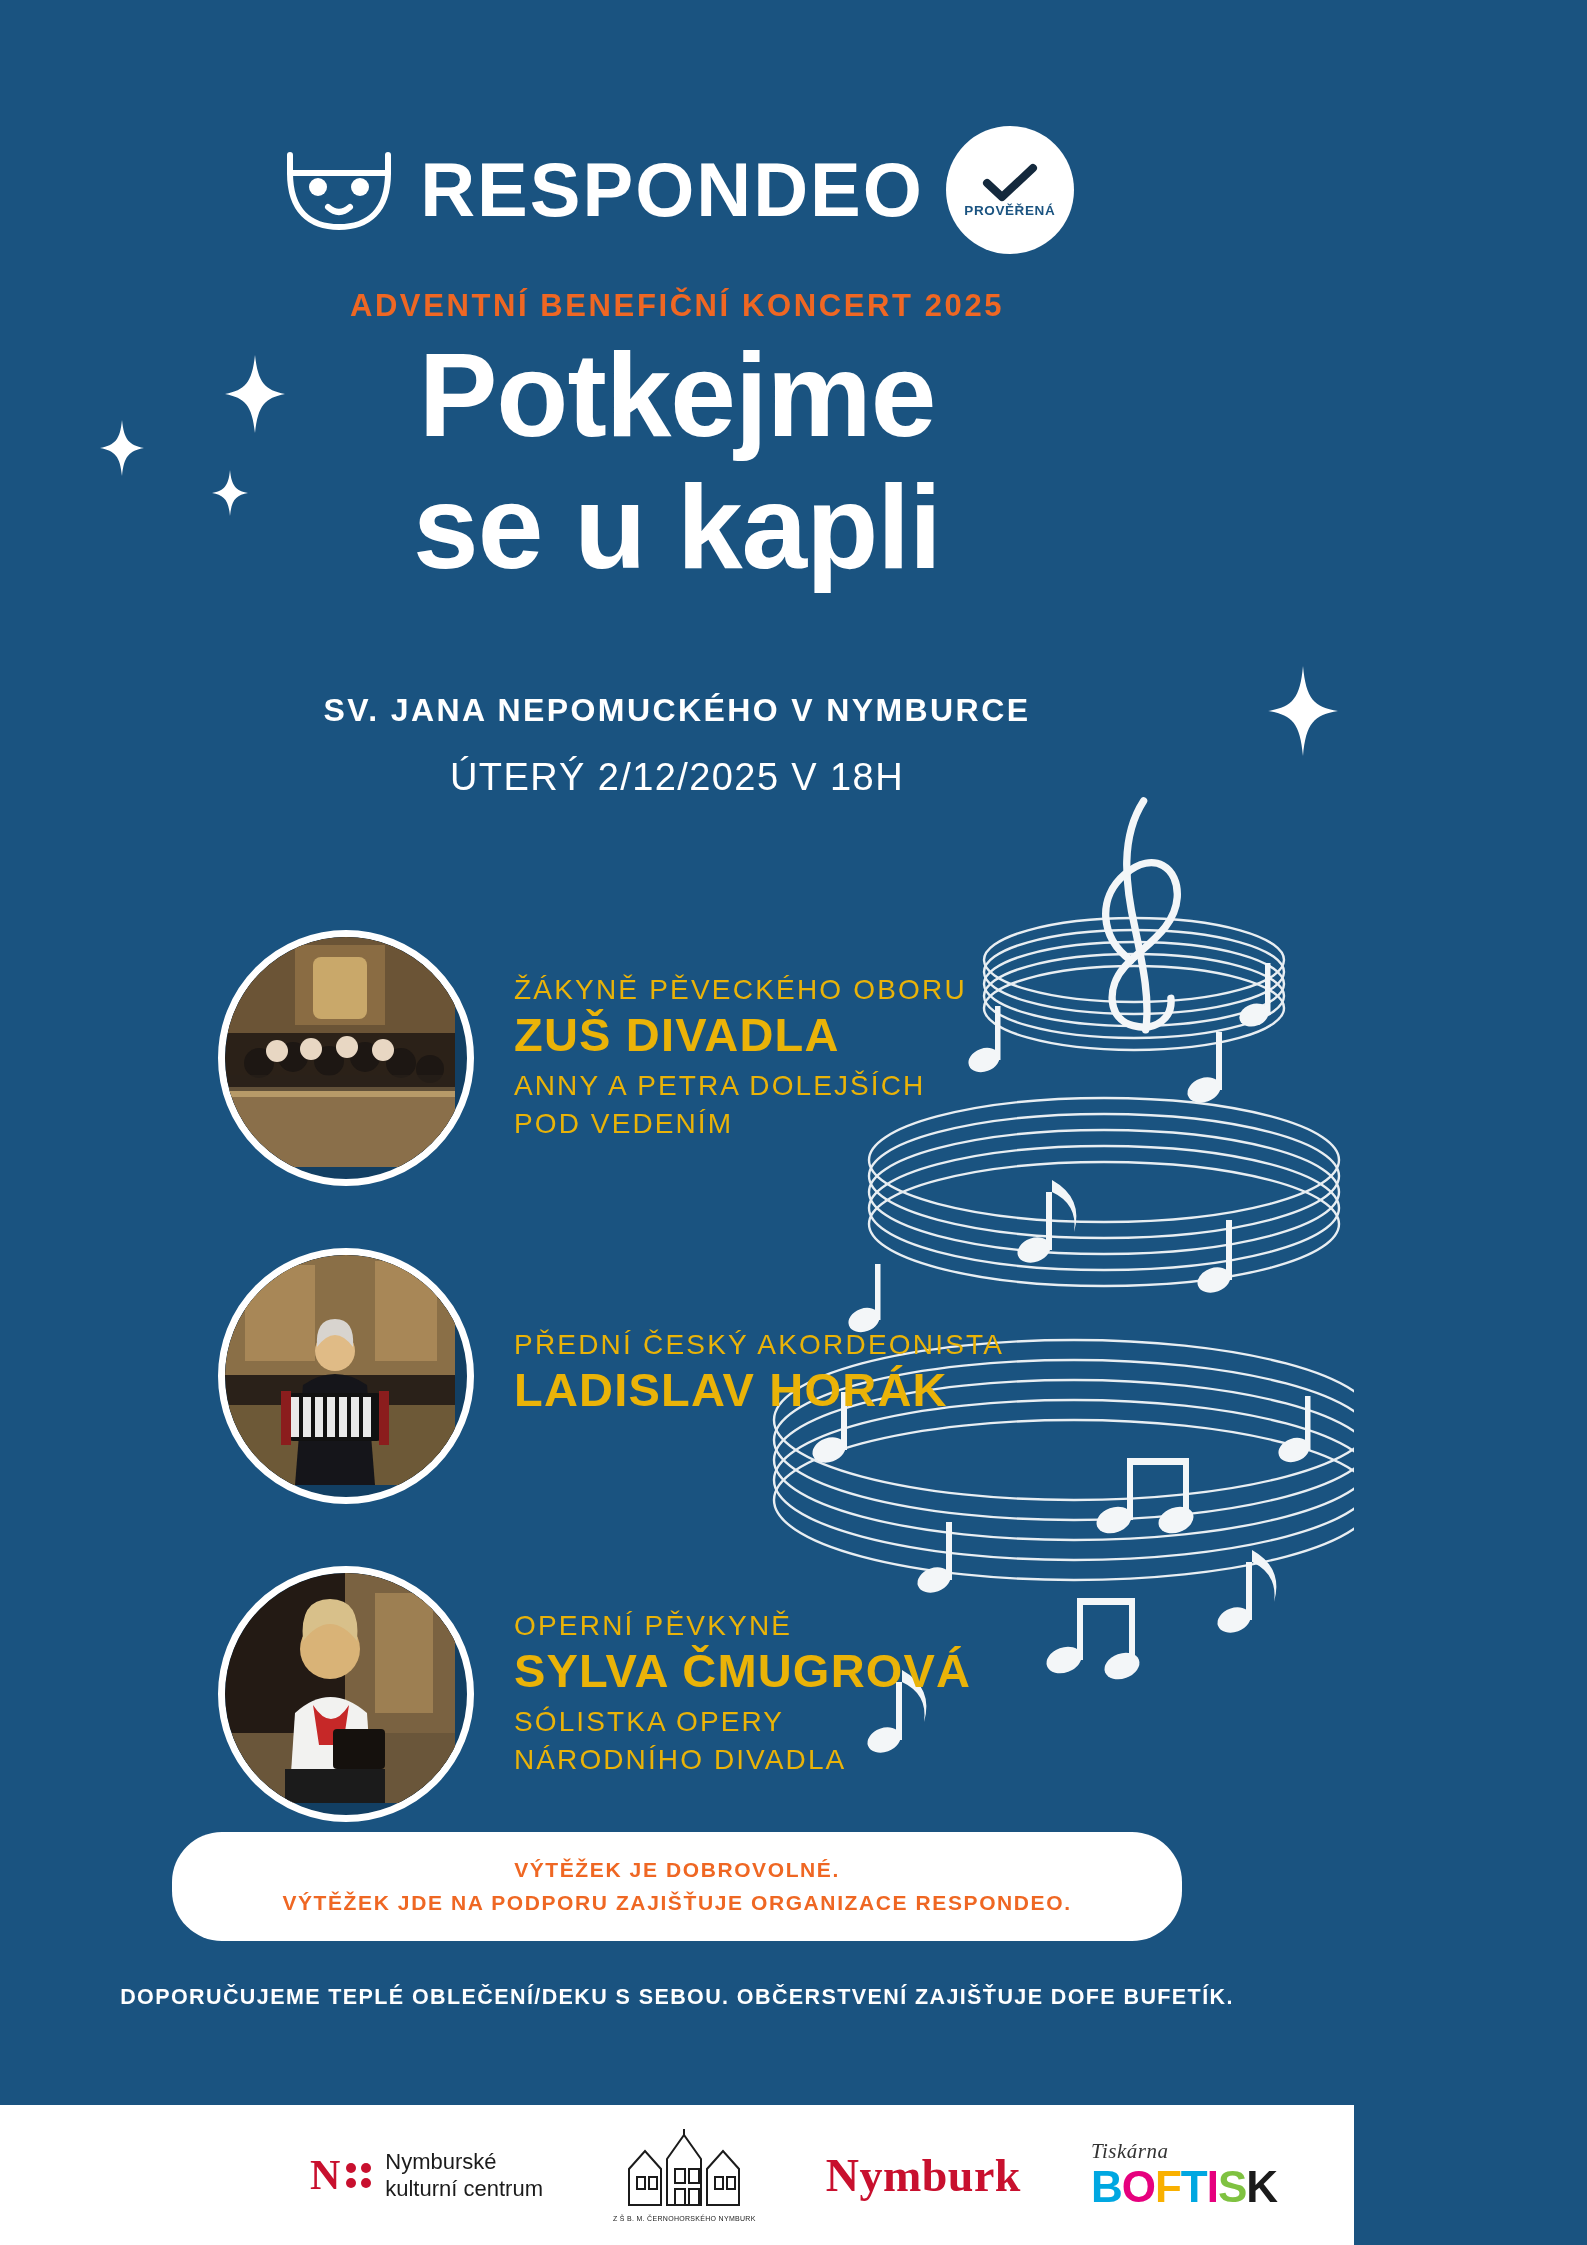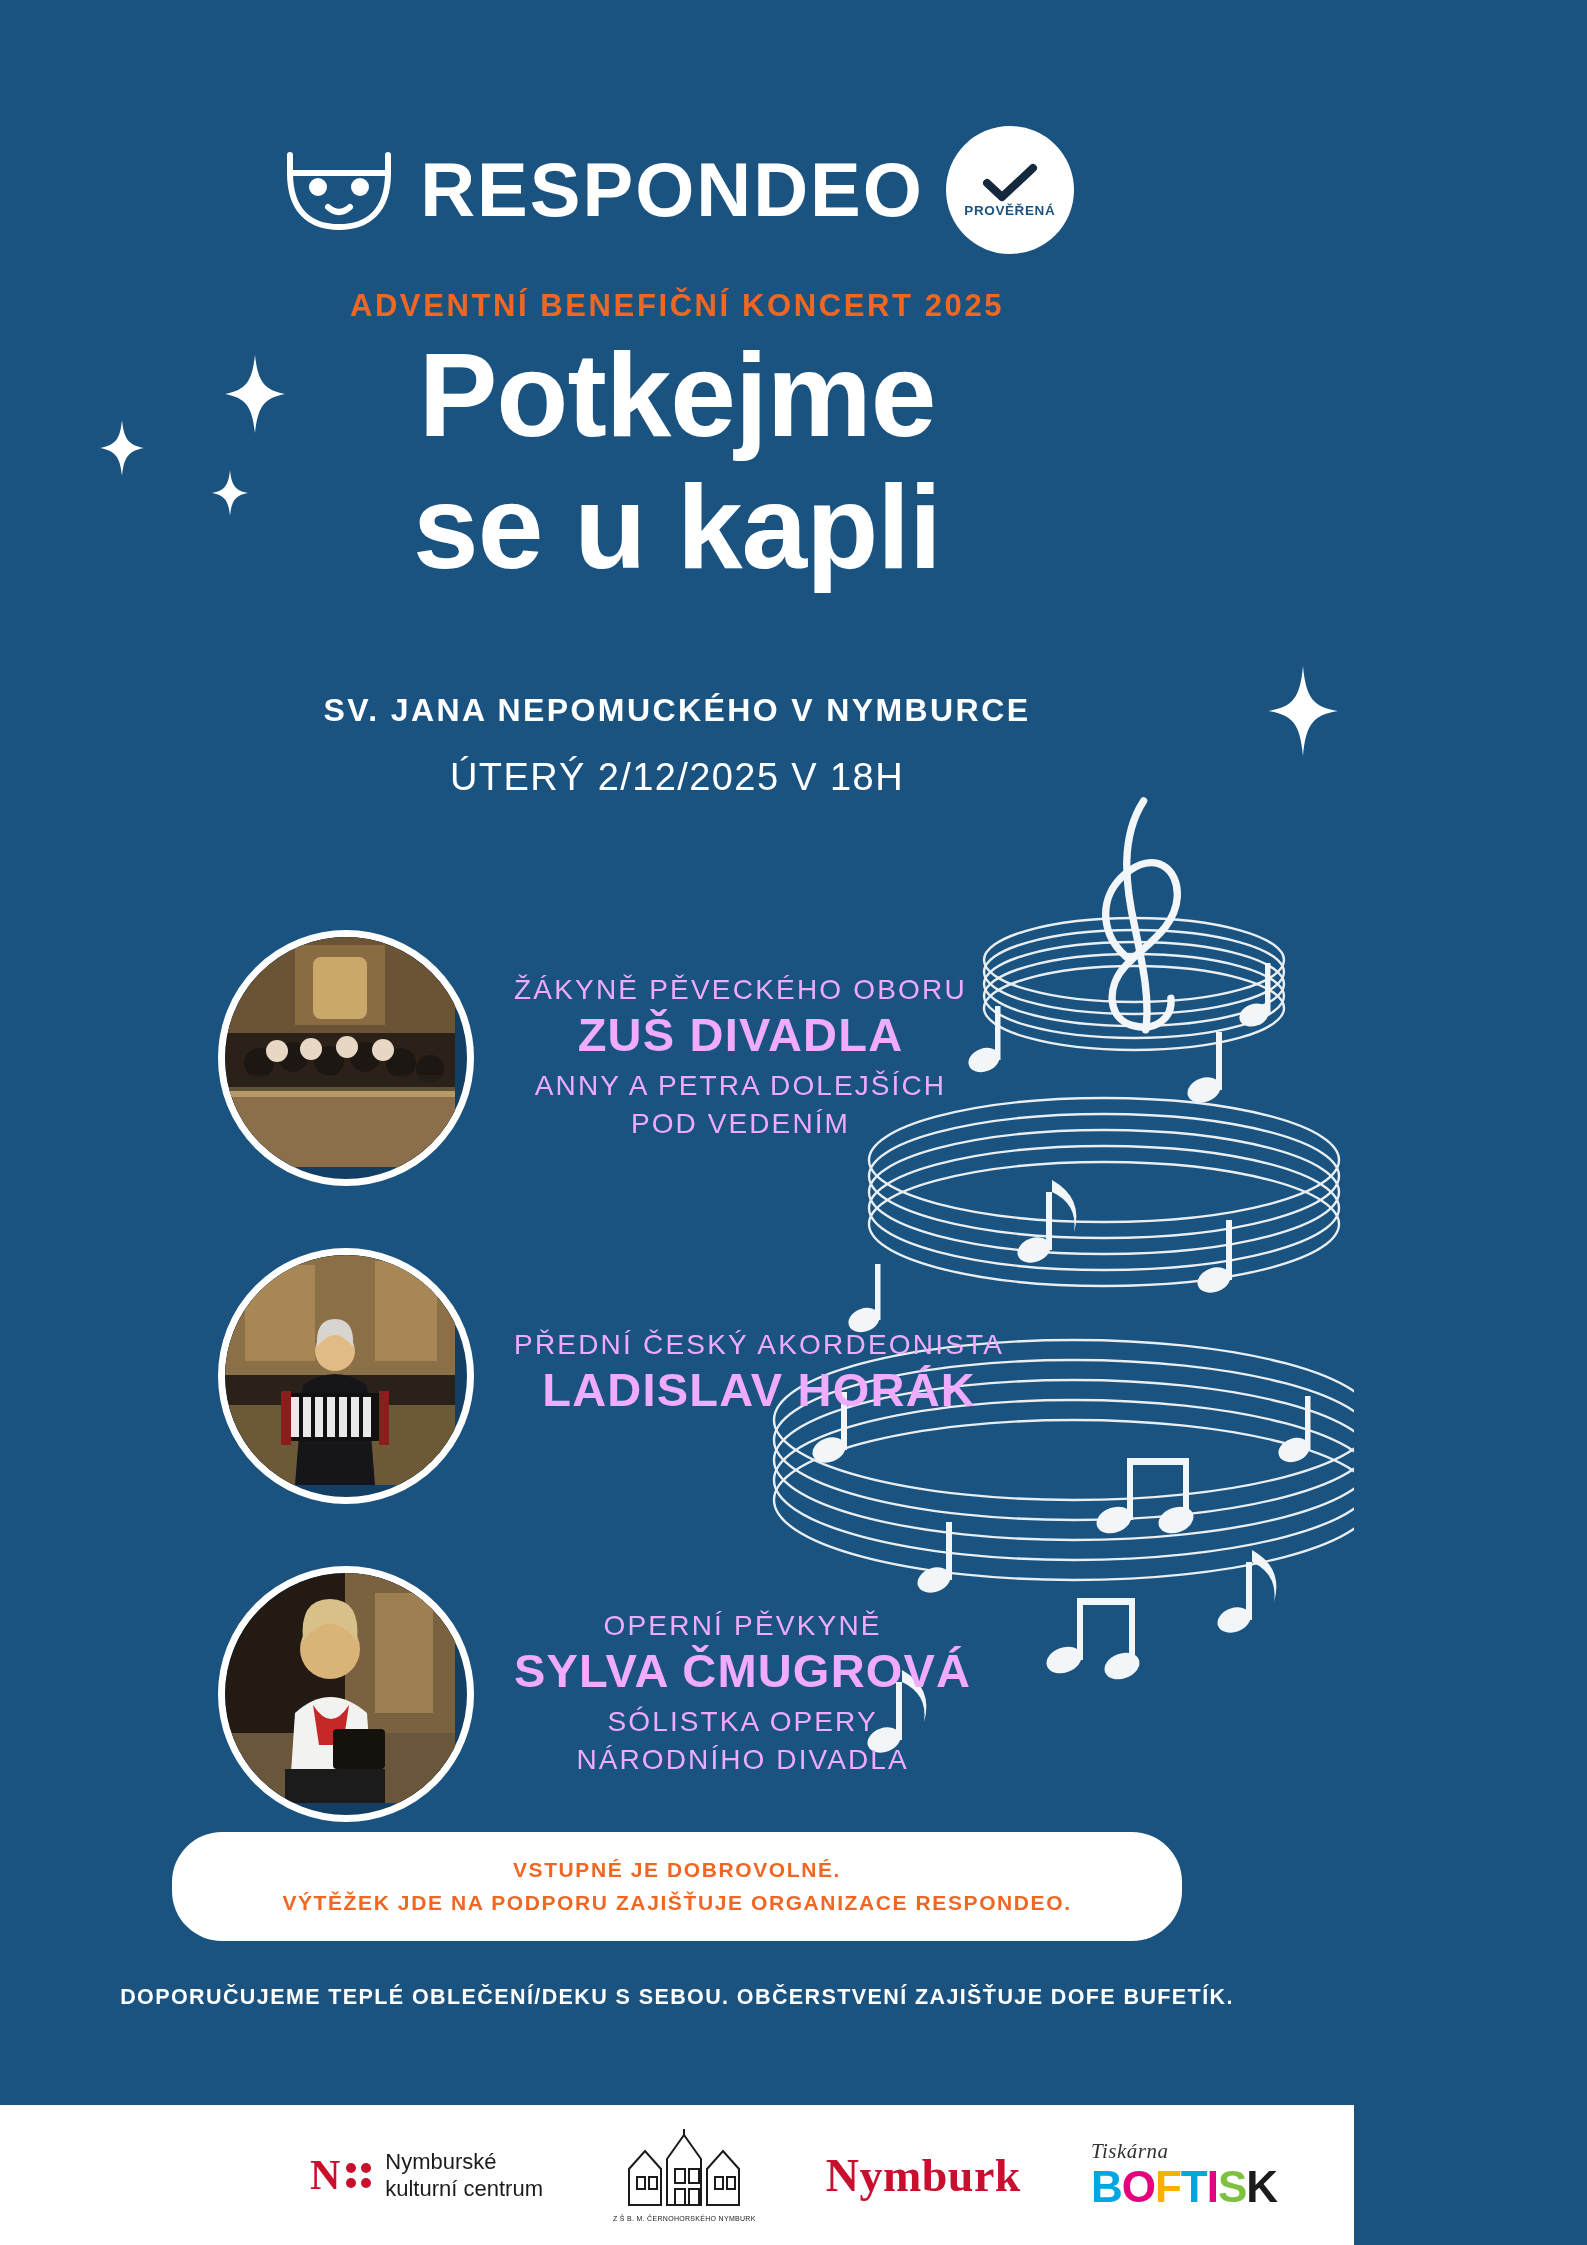--- a/index.html
+++ b/index.html
@@ -150,21 +150,21 @@
     overflow: hidden;
     position: relative;
     background: #123f63;
   }
   .photo-inner {
     position: absolute;
     inset: 0;
     border-radius: 50%;
     overflow: hidden;
   }
-  .ptext { color: #f0abfc; text-align: center; }
+  .ptext { color: #eab308; }
   .prole {
     font-size: 28px;
     letter-spacing: 2.2px;
     margin-bottom: 4px;
   }
   .pname {
     font-size: 47px;
     font-weight: bold;
     letter-spacing: 1.2px;
     line-height: 1.05;
@@ -522,21 +522,21 @@
         <div class="prole">OPERNÍ PĚVKYNĚ</div>
         <div class="pname">SYLVA ČMUGROVÁ</div>
         <div class="pnote">SÓLISTKA OPERY</div>
         <div class="pnote">NÁRODNÍHO DIVADLA</div>
       </div>
     </div>
 
   </div>
 
   <div class="notice">
-    <div>VSTUPNÉ JE DOBROVOLNÉ.</div>
+    <div>VÝTĚŽEK JE DOBROVOLNÉ.</div>
     <div>VÝTĚŽEK JDE NA PODPORU ZAJIŠŤUJE ORGANIZACE RESPONDEO.</div>
   </div>
 
   <div class="footnote">DOPORUČUJEME TEPLÉ OBLEČENÍ/DEKU S SEBOU. OBČERSTVENÍ ZAJIŠŤUJE DOFE BUFETÍK.</div>
 
   <div class="footer">
 
     <div class="logo-nkc">
       <span class="nkc-mark">
         <span class="nkc-n">N</span>

